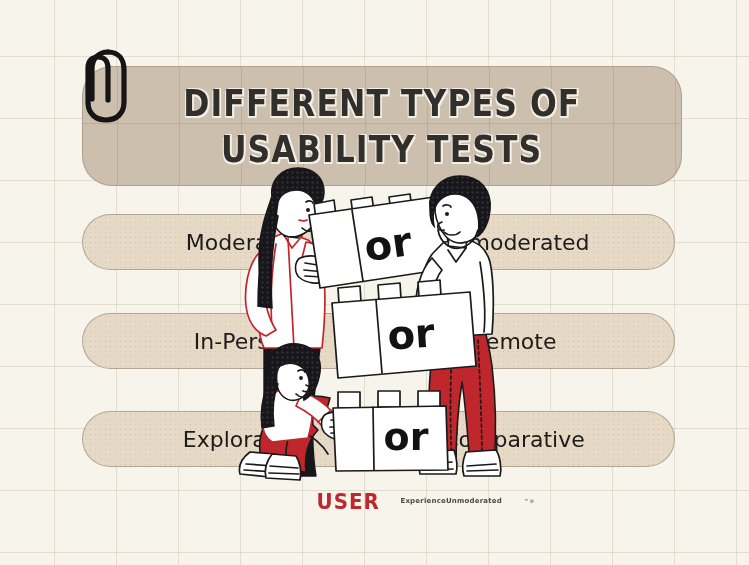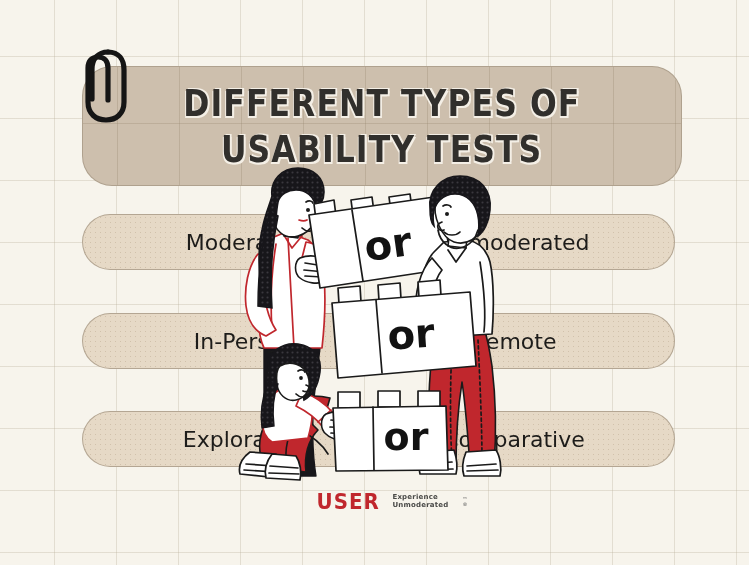--- a/index.html
+++ b/index.html
@@ -88,30 +88,30 @@
   .row1 .pill{top:214px;}
   .row2 .pill{top:313px;}
   .row3 .pill{top:411px;}
 
   
   .art{position:absolute;left:0;top:0;width:749px;height:565px;pointer-events:none;z-index:4;}
 
   
   .logo{
     position:absolute;left:318px;top:490px;z-index:7;
-    display:flex;align-items:center;gap:14px;
+    display:flex;align-items:center;gap:22px;
   }
   .logo-word{
     font-family:"DejaVu Sans Condensed","Liberation Sans Narrow","Liberation Sans",sans-serif;
     font-weight:bold;font-size:21px;letter-spacing:1px;color:#c0272d;
     -webkit-text-stroke:0px;
     transform:scaleX(1.05);
   }
   .logo-sub{
-    display:flex;flex-direction:column;line-height:1.08;
+    display:flex;line-height:1.08;
     font-family:"DejaVu Sans","Liberation Sans",sans-serif;
     font-size:7px;font-weight:bold;color:#4a4a48;letter-spacing:.2px;
   }
   .logo-sub span{white-space:nowrap;}
   .tm{font-size:5px;vertical-align:super;color:#7a7a78;}
 </style>
 </head>
 <body>
 
 <div id="poster">

